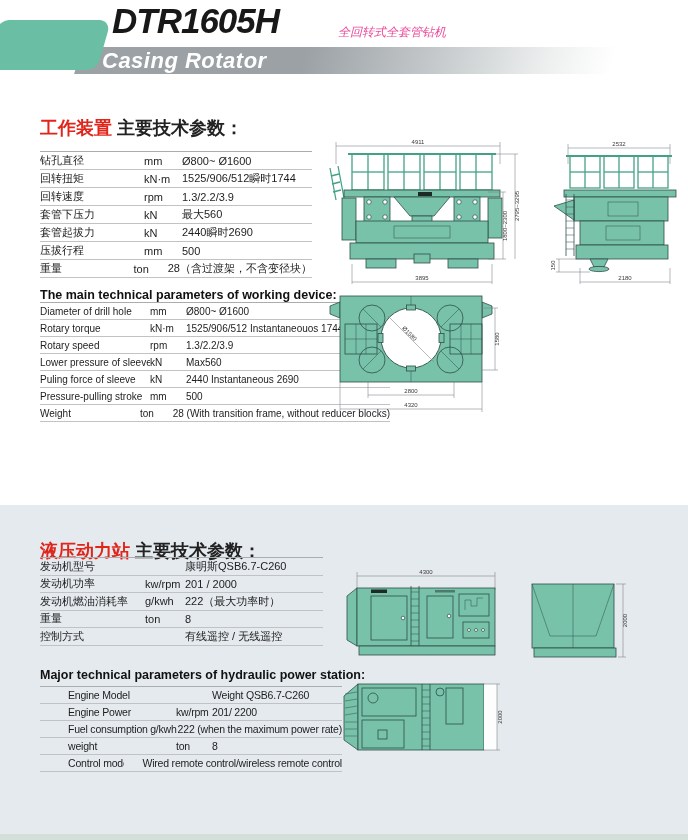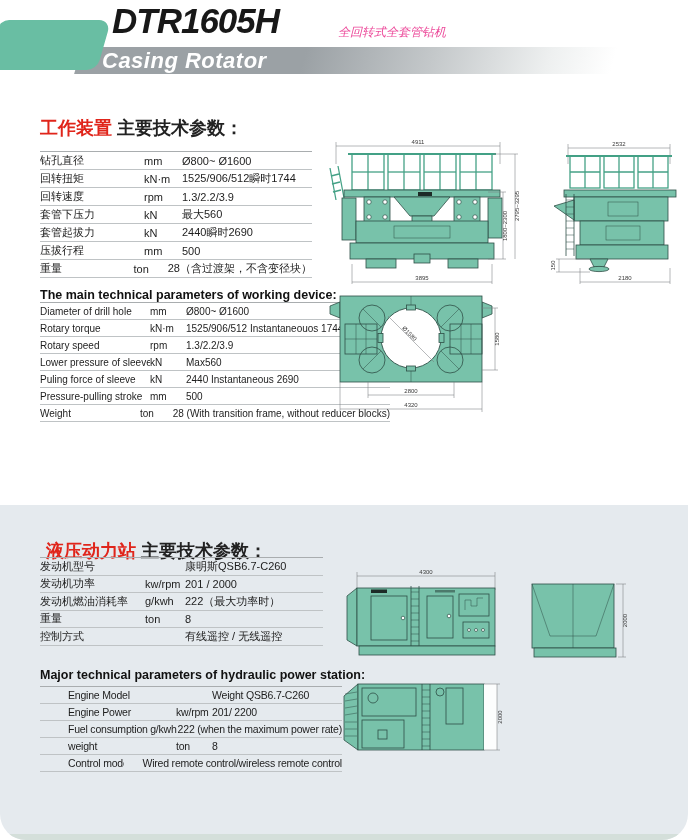--- a/index.html
+++ b/index.html
@@ -1,17 +1,17 @@
 <!DOCTYPE html>
 <html><head>
 <meta charset="utf-8">
 <style>
   html,body{margin:0;padding:0;}
   body{font-family:"Liberation Sans","DejaVu Sans",sans-serif;background:#fff;}
-  .page{position:relative;width:688px;height:840px;background:#fff;overflow:hidden;border-radius:26px;}
+  .page{position:relative;width:688px;height:840px;background:#fff;overflow:hidden;}
 
   
   .hdr-band{position:absolute;left:78px;top:47px;width:536px;height:27px;
     transform:skewX(-16deg);
     background:linear-gradient(90deg,#9ba1a5 0%,#9ba1a5 42%,#c4c8ca 66%,#eef0f0 88%,#ffffff 100%);}
   .hdr-shape{position:absolute;left:-8px;top:20px;width:112px;height:50px;background:#69bea3;
     border-radius:10px 12px 10px 12px;transform:skewX(-16deg);}
   .hdr-model{position:absolute;left:112px;top:3px;font-size:35px;line-height:36px;
     font-weight:bold;font-style:italic;letter-spacing:-1px;color:#181818;}
   .hdr-sub-cn{position:absolute;left:338px;top:24px;font-size:12px;font-weight:normal;
@@ -303,21 +303,21 @@
     <text class="dimt" x="91" y="105" text-anchor="middle">2800</text>
     <line class="dim" x1="20" y1="94" x2="20" y2="124"></line>
       <line class="dim" x1="162" y1="94" x2="162" y2="124"></line>
       <line class="dim" x1="20" y1="121" x2="162" y2="121"></line>
     <text class="dimt" x="91" y="119" text-anchor="middle">4320</text>
   </svg>
 
   <div class="sec2-bg"></div>
   <div class="bottom-strip"></div>
 
-  <div class="sec-title" style="top:541px;margin-left:6px;">
+  <div class="sec-title" style="top:541px;">
     <span class="red">液压动力站</span><span> 主要技术参数：</span>
   </div>
 
   <div class="spec-table t-cn2" style="top:557px;width:283px;">
     <div class="trow">
         <span class="c-label">发动机型号</span>
         <span class="c-unit"></span>
         <span class="c-value">康明斯QSB6.7-C260</span>
       </div>
     <div class="trow">

